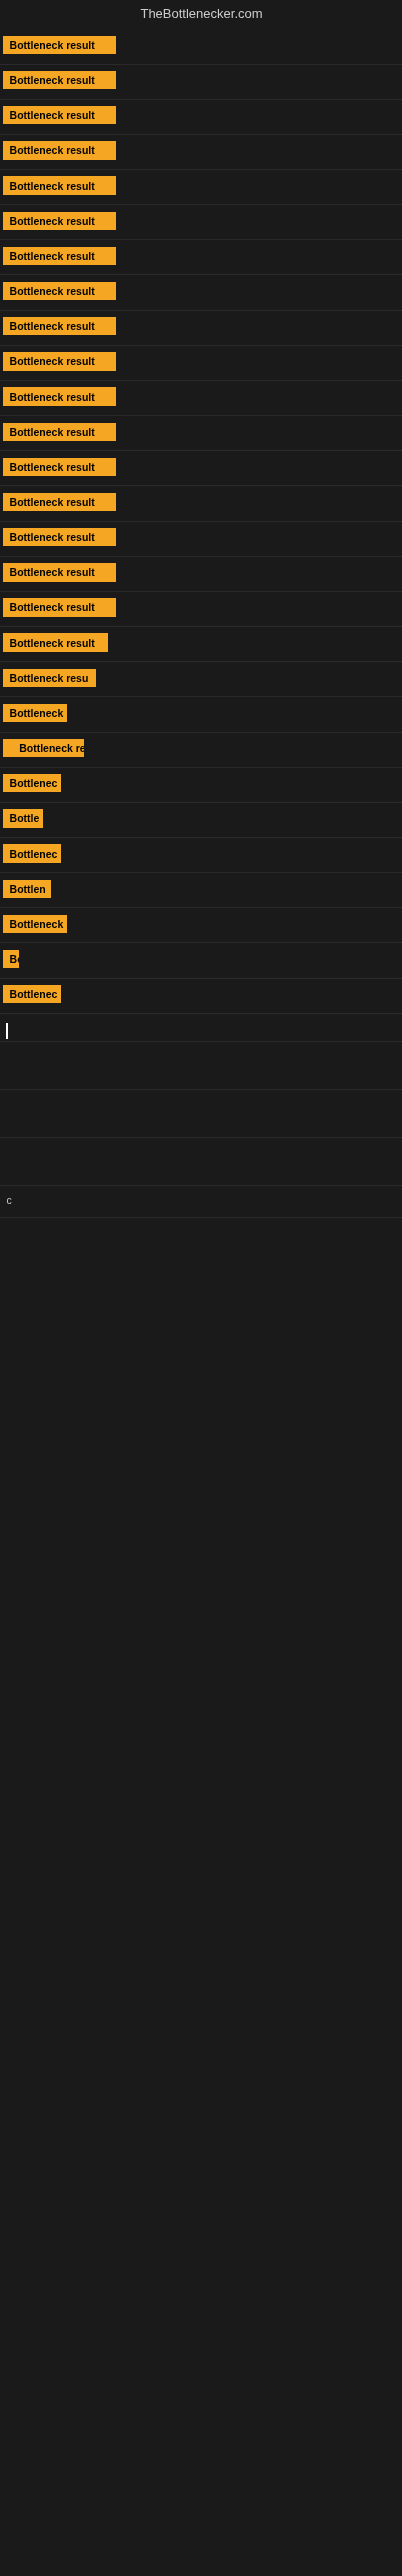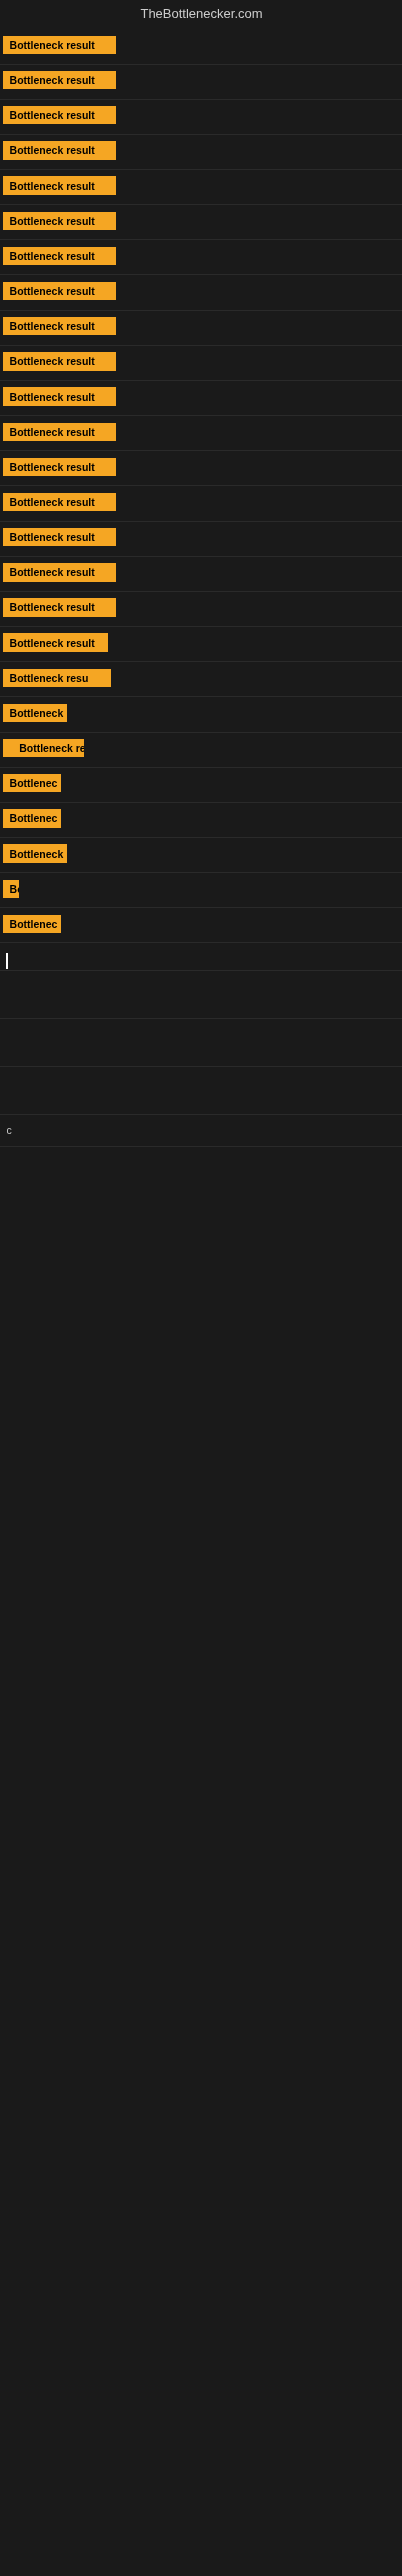--- a/index.html
+++ b/index.html
@@ -130,40 +130,46 @@
 
   <div class="result-row">
     <span class="bottleneck-badge" style="width:113px;">Bottleneck result</span>
   </div>
 
   <div class="result-row">
     <span class="bottleneck-badge" style="width:105px;">Bottleneck result</span>
   </div>
 
   <div class="result-row">
-    <span class="bottleneck-badge" style="width:108px; overflow:hidden;">Bottleneck resu</span>
+    <span class="bottleneck-badge" style="width:93px; overflow:hidden;">Bottleneck resu</span>
   </div>
 
   <div class="result-row">
     <span class="bottleneck-badge" style="width:64px; overflow:hidden;">Bottleneck</span>
   </div>
 
   <div class="result-row">
     <span class="bottleneck-badge" style="width:81px; overflow:hidden;padding-left:16px;">Bottleneck re</span>
   </div>
 
   <div class="result-row">
     <span class="bottleneck-badge" style="width:58px; overflow:hidden;">Bottlenec</span>
   </div>
 
+  <div class="result-row">
+    <span class="bottleneck-badge" style="width:40px; overflow:hidden;">Bottle</span>
+  </div>
 
   <div class="result-row">
     <span class="bottleneck-badge" style="width:58px; overflow:hidden;">Bottlenec</span>
   </div>
 
+  <div class="result-row">
+    <span class="bottleneck-badge" style="width:48px; overflow:hidden;">Bottlen</span>
+  </div>
 
   <div class="result-row">
     <span class="bottleneck-badge" style="width:64px; overflow:hidden;">Bottleneck</span>
   </div>
 
   <div class="result-row">
     <span class="bottleneck-badge" style="width:16px; overflow:hidden;">Bott</span>
   </div>
 
   <div class="result-row">

